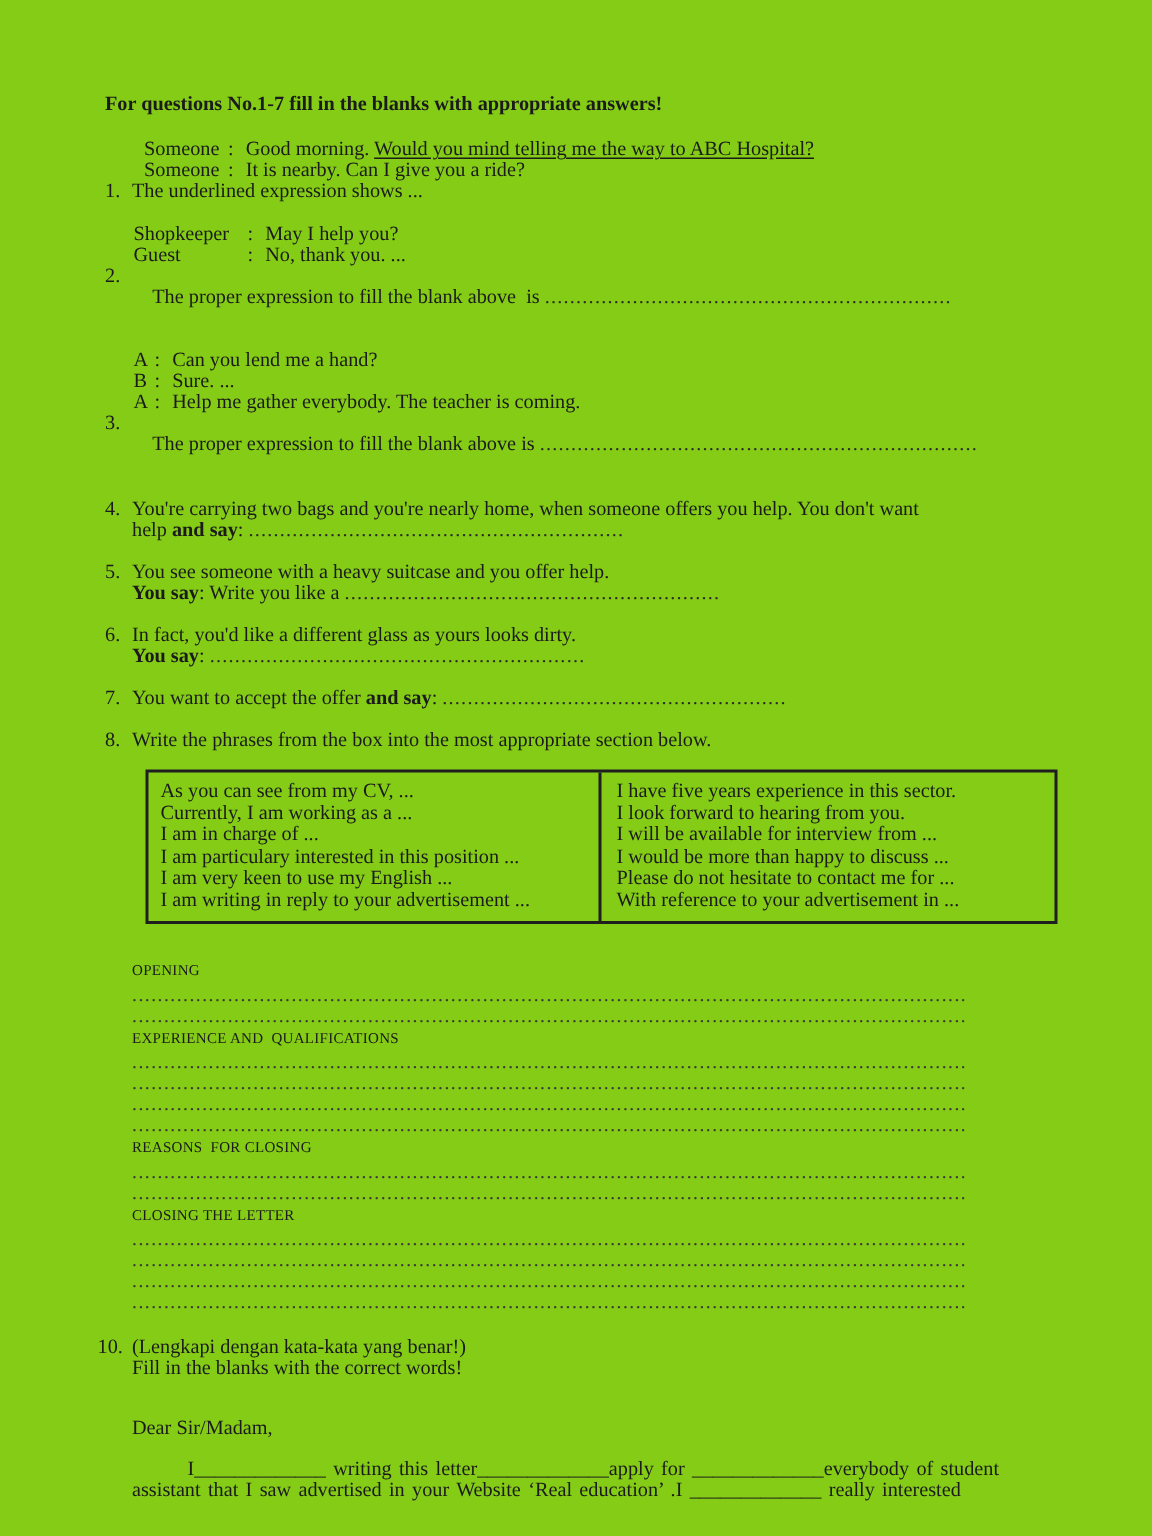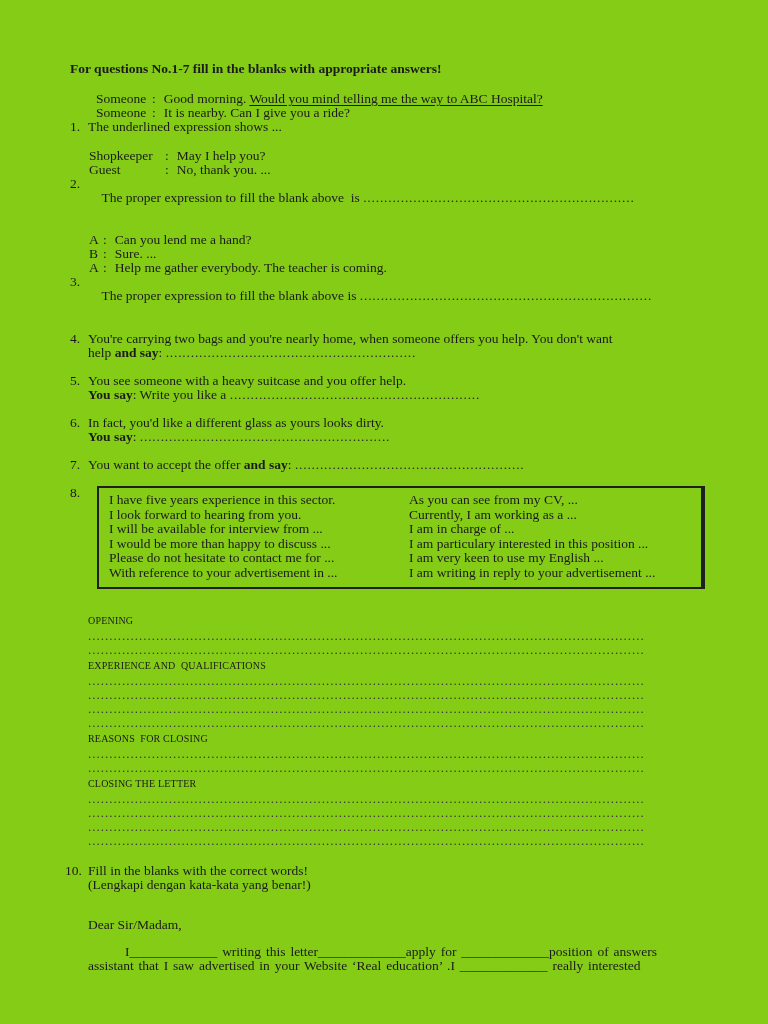--- a/index.html
+++ b/index.html
@@ -139,39 +139,40 @@
     <div><span class="bold">You say</span><span>: </span><span class="dots">............................................................</span></div>
   </div>
 
   <div class="q gap14">
     <span class="qnum">7.</span>
     <div><span>You want to accept the offer </span><span class="bold">and say</span><span>: </span><span class="dots">.......................................................</span></div>
   </div>
 
   <div class="q gap14">
     <span class="qnum">8.</span>
+    <span>Write the phrases from the box into the most appropriate section below.</span>
   </div>
 
   <div class="phrase-box">
+    <div class="pb-col pb-left">
+      <div>As you can see from my CV, ...</div>
+      <div>Currently, I am working as a ...</div>
+      <div>I am in charge of ...</div>
+      <div>I am particulary interested in this position ...</div>
+      <div>I am very keen to use my English ...</div>
+      <div>I am writing in reply to your advertisement ...</div>
+    </div>
     <div class="pb-col pb-right">
       <div>I have five years experience in this sector.</div>
       <div>I look forward to hearing from you.</div>
       <div>I will be available for interview from ...</div>
       <div>I would be more than happy to discuss ...</div>
       <div>Please do not hesitate to contact me for ...</div>
       <div>With reference to your advertisement in ...</div>
     </div>
-    <div class="pb-col pb-left">
-      <div>As you can see from my CV, ...</div>
-      <div>Currently, I am working as a ...</div>
-      <div>I am in charge of ...</div>
-      <div>I am particulary interested in this position ...</div>
-      <div>I am very keen to use my English ...</div>
-      <div>I am writing in reply to your advertisement ...</div>
-    </div>
   </div>
 
   <div class="sections">
     <div class="section-title">OPENING</div>
     <div class="dotline">......................................................................................................................................................</div>
     <div class="dotline">......................................................................................................................................................</div>
     <div class="section-title">EXPERIENCE AND  QUALIFICATIONS</div>
     <div class="dotline">......................................................................................................................................................</div>
     <div class="dotline">......................................................................................................................................................</div>
     <div class="dotline">......................................................................................................................................................</div>
@@ -181,23 +182,23 @@
     <div class="dotline">......................................................................................................................................................</div>
     <div class="section-title">CLOSING THE LETTER</div>
     <div class="dotline">......................................................................................................................................................</div>
     <div class="dotline">......................................................................................................................................................</div>
     <div class="dotline">......................................................................................................................................................</div>
     <div class="dotline">......................................................................................................................................................</div>
   </div>
 
   <div class="q q10 gap16">
     <span class="qnum">10.</span>
+    <div>(Lengkapi dengan kata-kata yang benar!)</div>
     <div>Fill in the blanks with the correct words!</div>
-    <div>(Lengkapi dengan kata-kata yang benar!)</div>
   </div>
 
   <div class="letter">
     <div class="gap26">Dear Sir/Madam,</div>
-    <div class="letter-para lp1 gap13"><span>I</span><span class="blank">_____________</span><span> writing this letter</span><span class="blank">_____________</span><span>apply for </span><span class="blank">_____________</span><span>position of answers</span></div>
+    <div class="letter-para lp1 gap13"><span>I</span><span class="blank">_____________</span><span> writing this letter</span><span class="blank">_____________</span><span>apply for </span><span class="blank">_____________</span><span>everybody of student</span></div>
     <div class="letter-para"><span>assistant that I saw advertised in your Website ‘Real education’ .I </span><span class="blank">_____________</span><span> really interested</span></div>
   </div>
 
 </div>
 
 </body></html>

